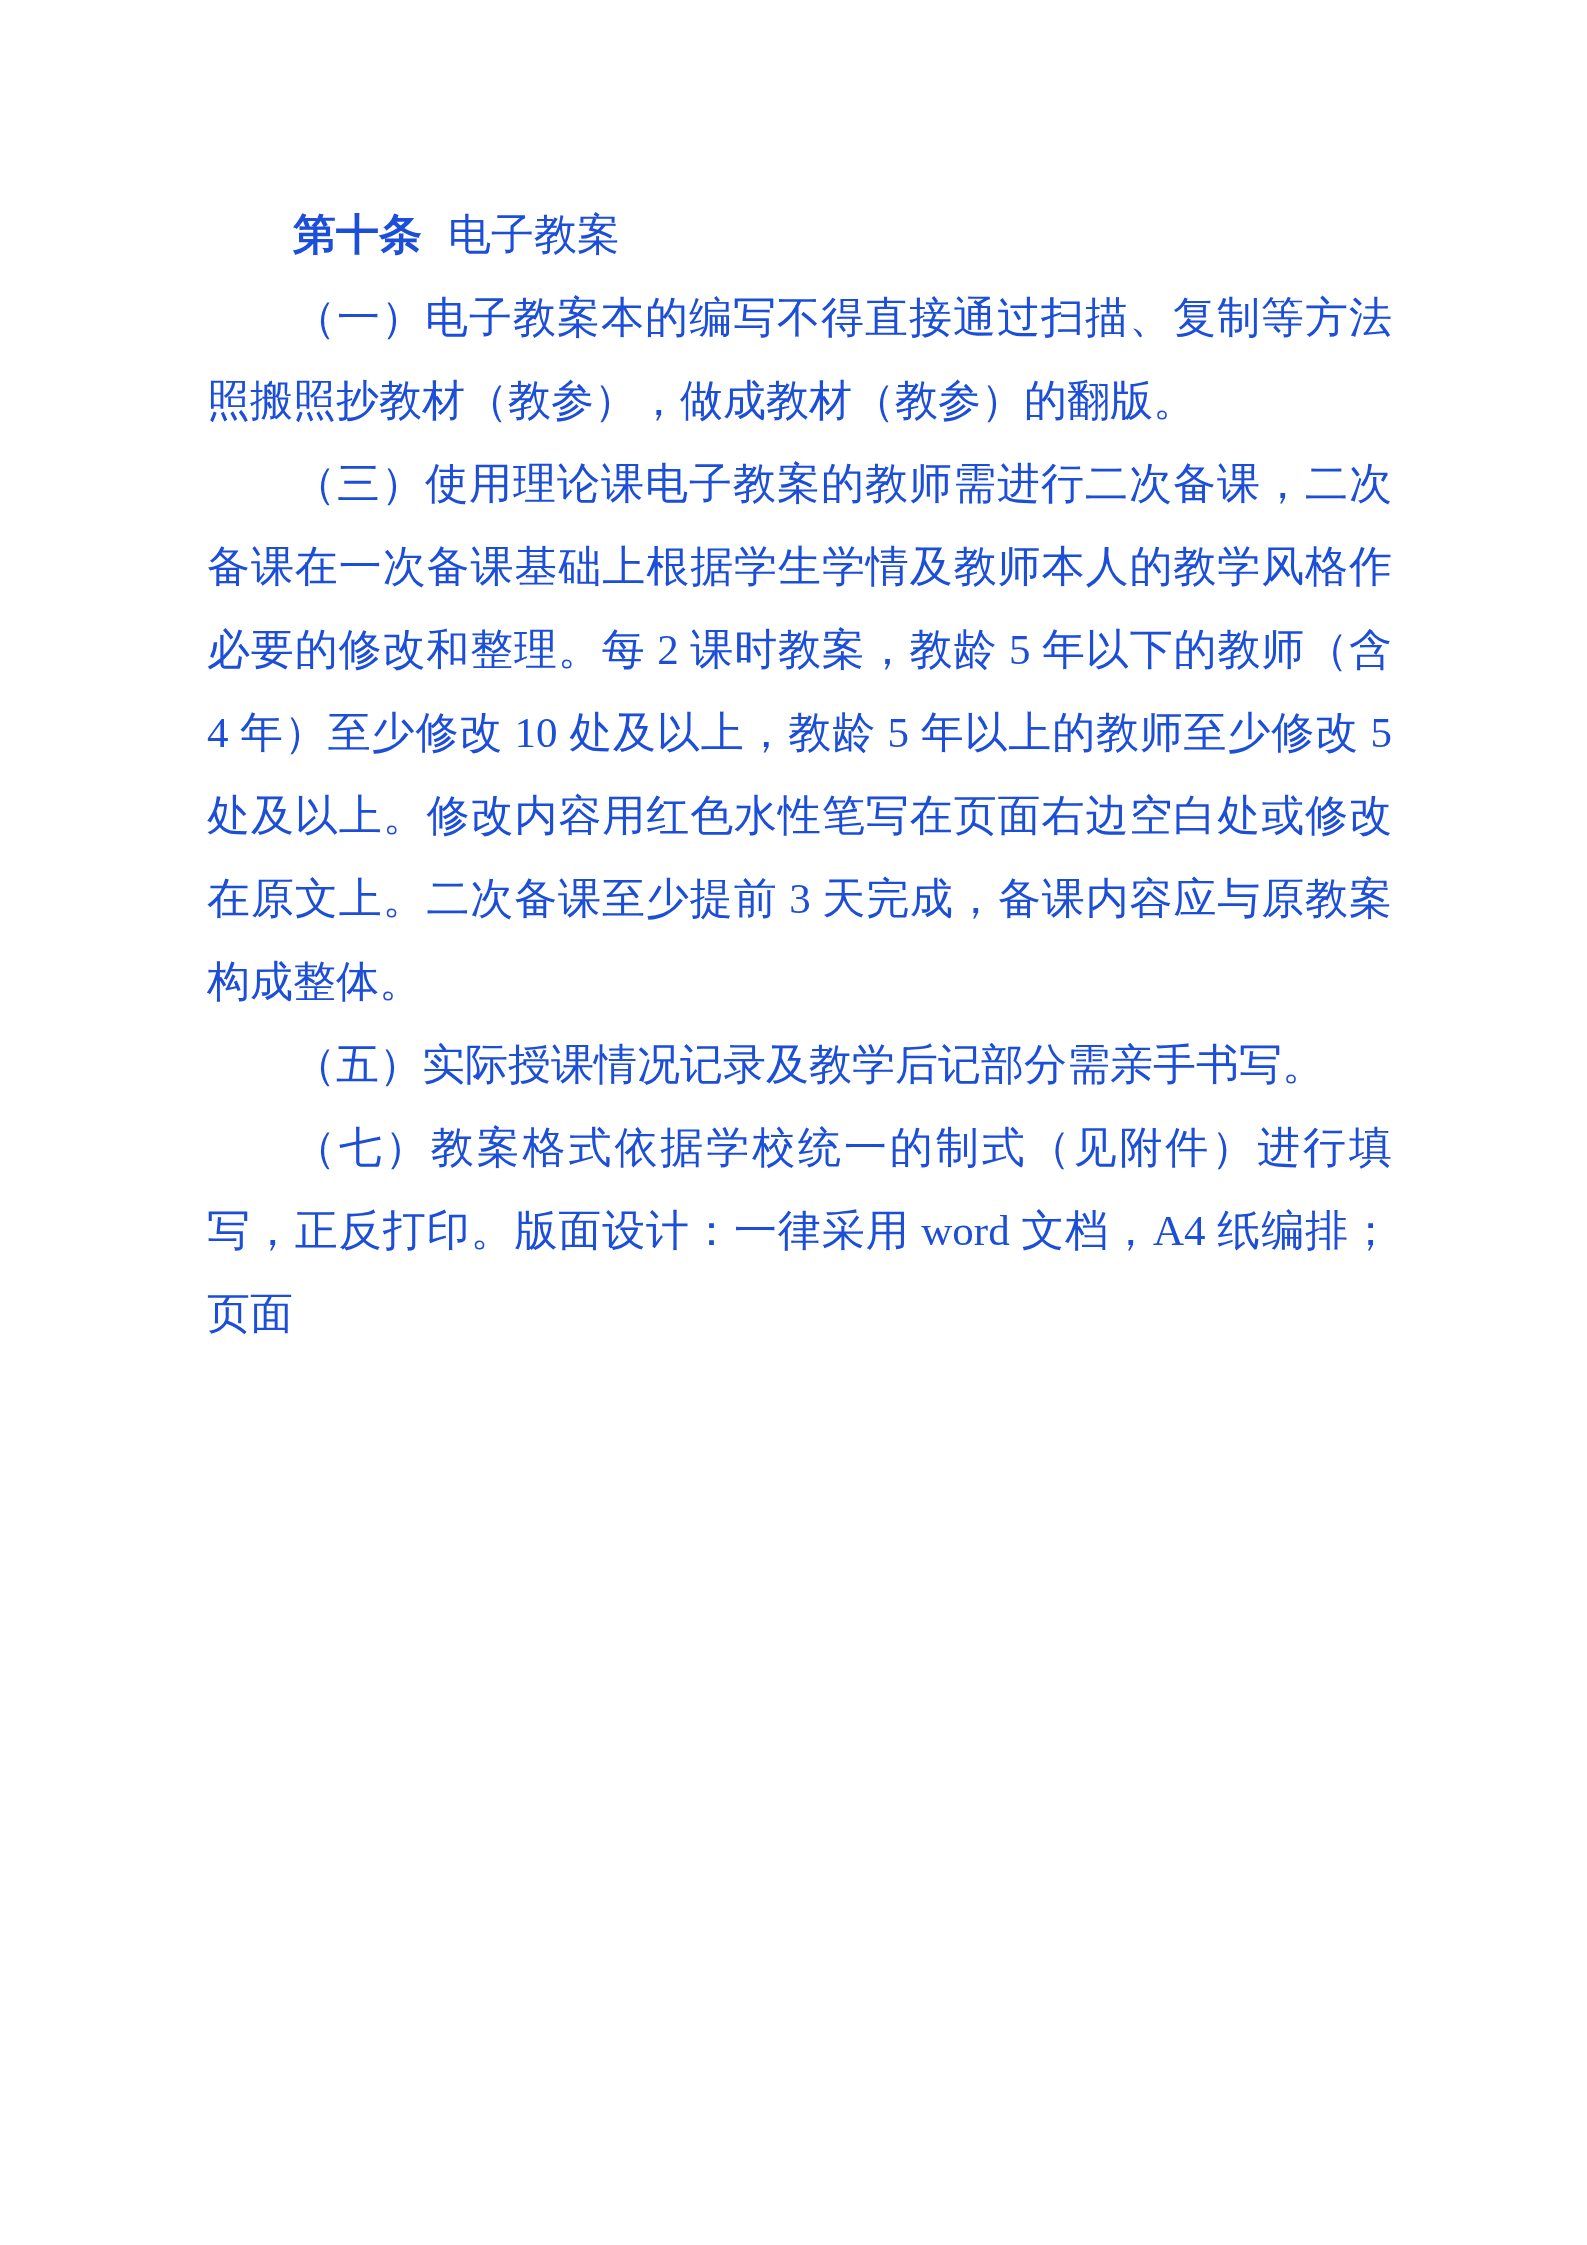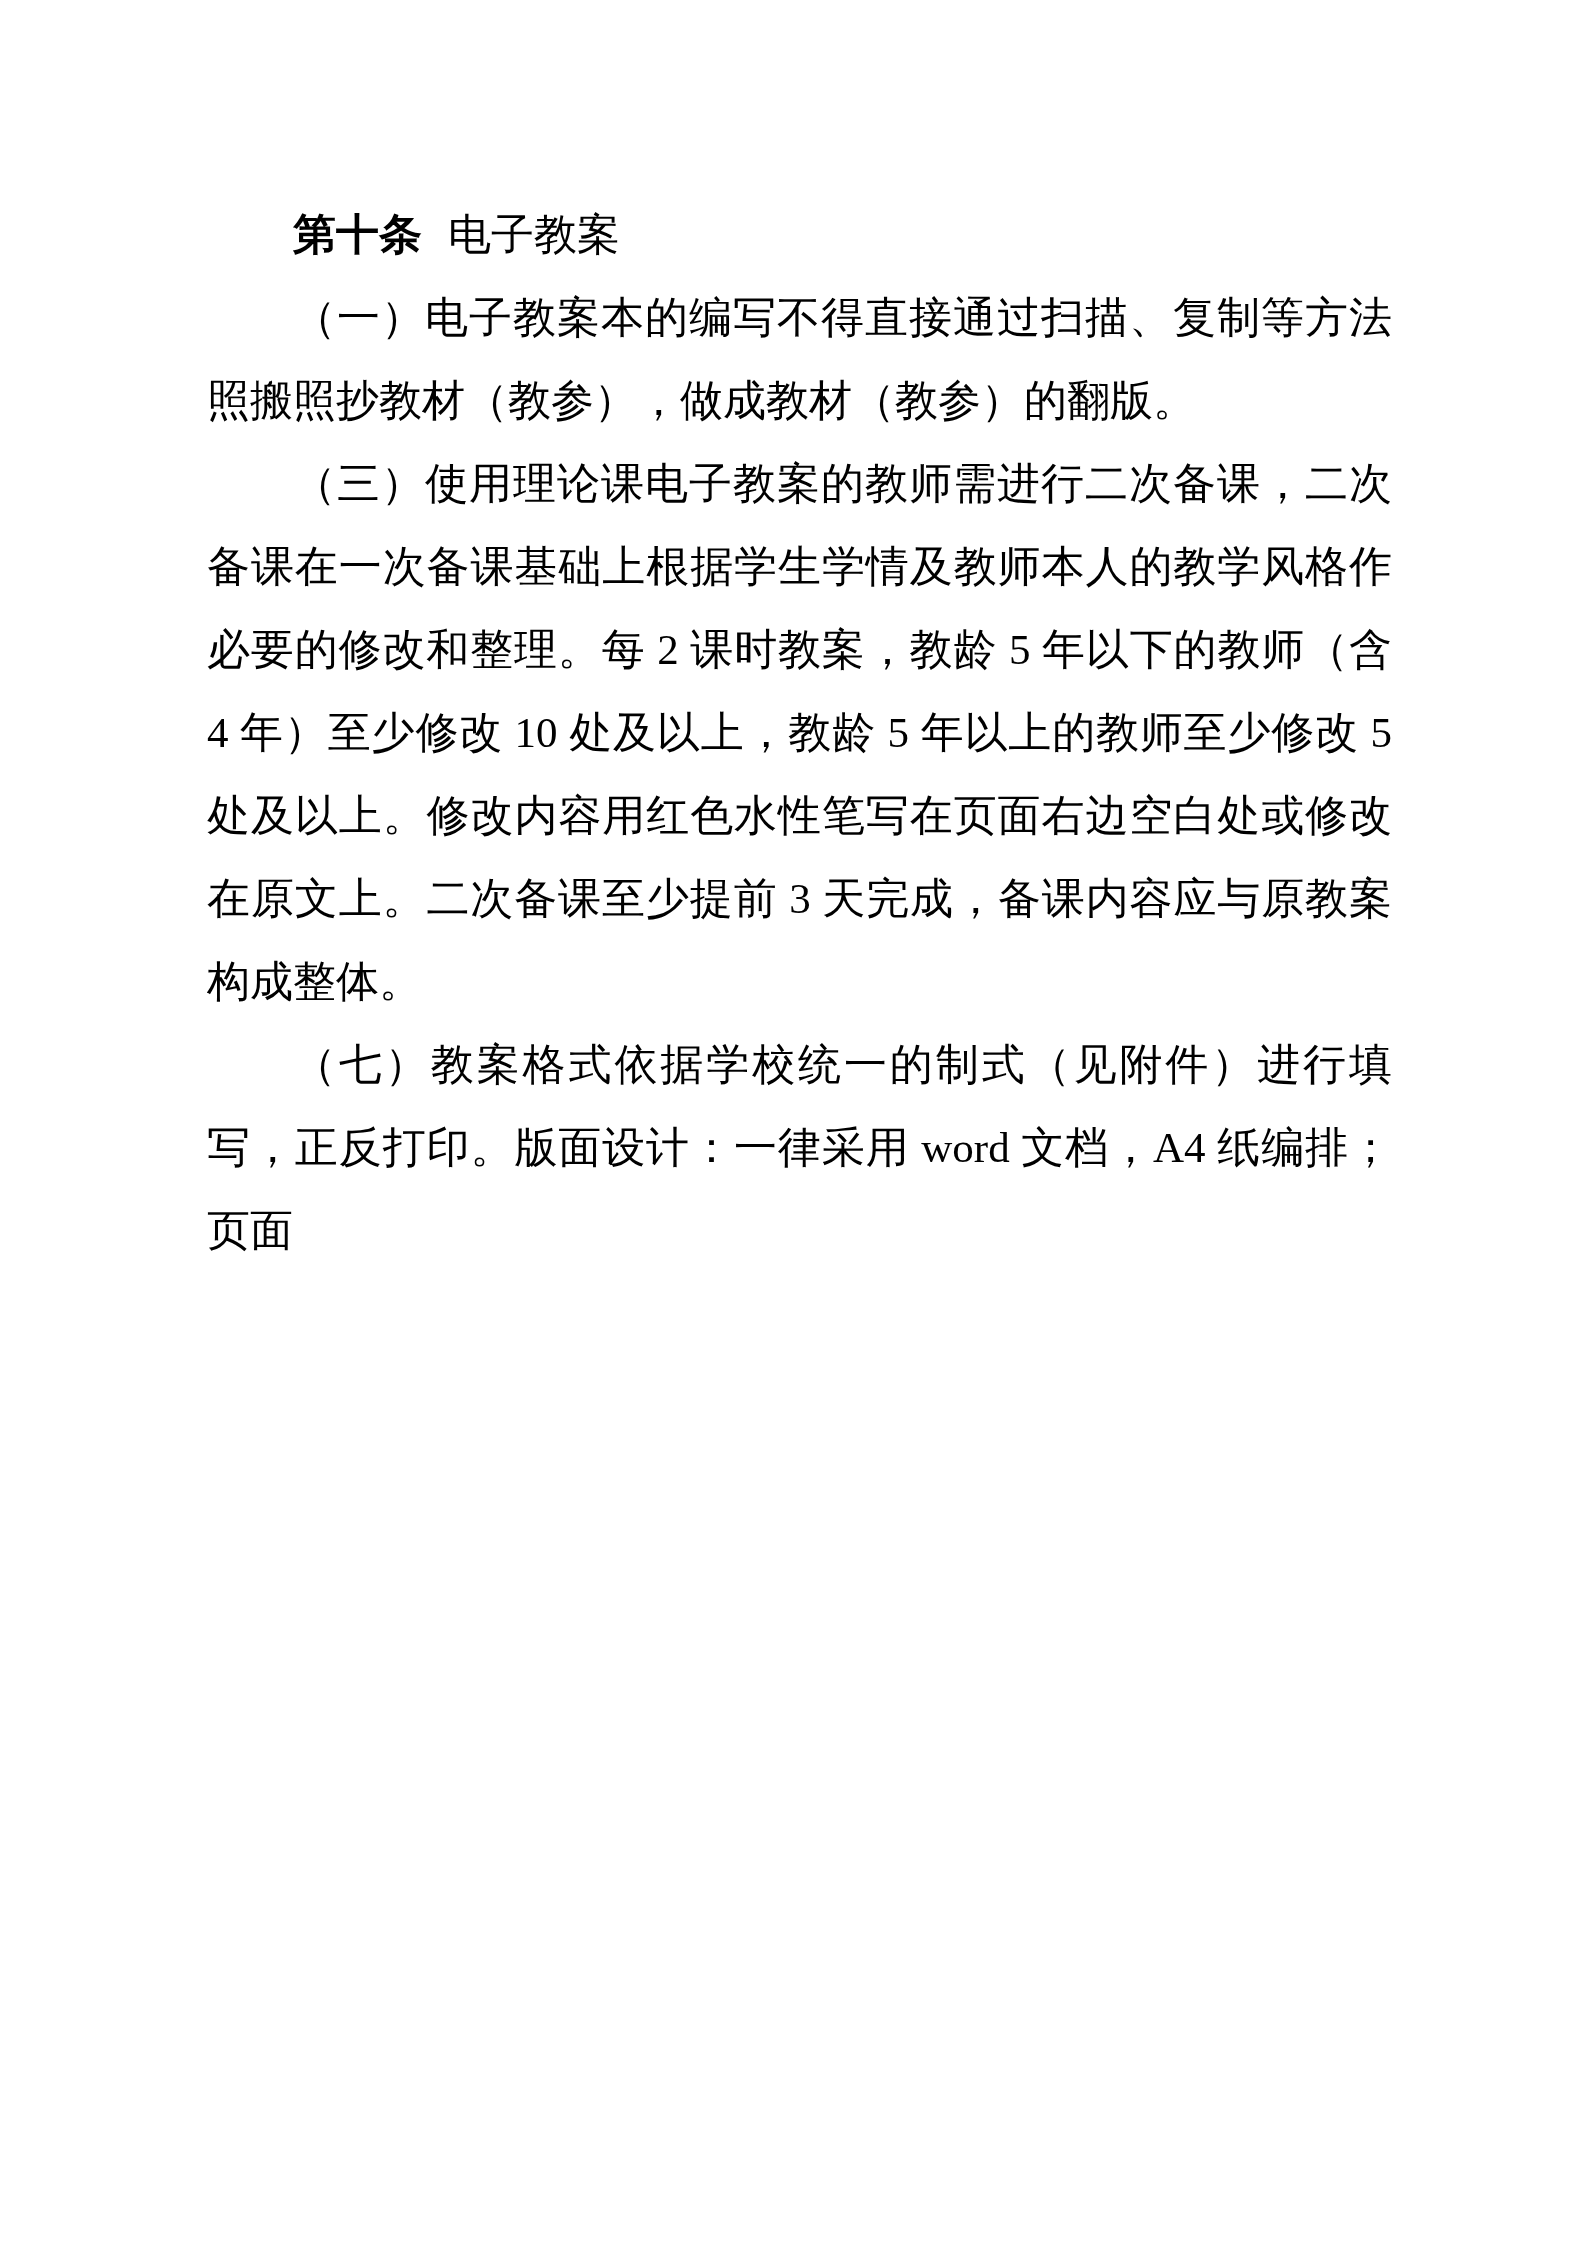--- a/index.html
+++ b/index.html
@@ -36,21 +36,22 @@
     margin-right: 26px;
   }
   .heading .title {
     font-weight: normal;
   }
 </style>
 </head>
 <body>
 
 <div class="page" style="background: rgb(255, 255, 255);">
-  <div class="doc" style="color: #000000;">
+  <div class="doc" style="color: #1d4ed8;">
     <p class="heading">
       <span class="num">第十条</span><span class="title">电子教案</span>
     </p>
     <p class="para">（一）电子教案本的编写不得直接通过扫描、复制等方法照搬照抄教材（教参），做成教材（教参）的翻版。</p>
     <p class="para">（三）使用理论课电子教案的教师需进行二次备课，二次备课在一次备课基础上根据学生学情及教师本人的教学风格作必要的修改和整理。每 2 课时教案，教龄 5 年以下的教师（含 4 年）至少修改 10 处及以上，教龄 5 年以上的教师至少修改 5 处及以上。修改内容用红色水性笔写在页面右边空白处或修改在原文上。二次备课至少提前 3 天完成，备课内容应与原教案构成整体。</p>
+    <p class="para">（五）实际授课情况记录及教学后记部分需亲手书写。</p>
     <p class="para">（七）教案格式依据学校统一的制式（见附件）进行填写，正反打印。版面设计：一律采用 word 文档，A4 纸编排；页面</p>
   </div>
 </div>
 
 </body></html>

